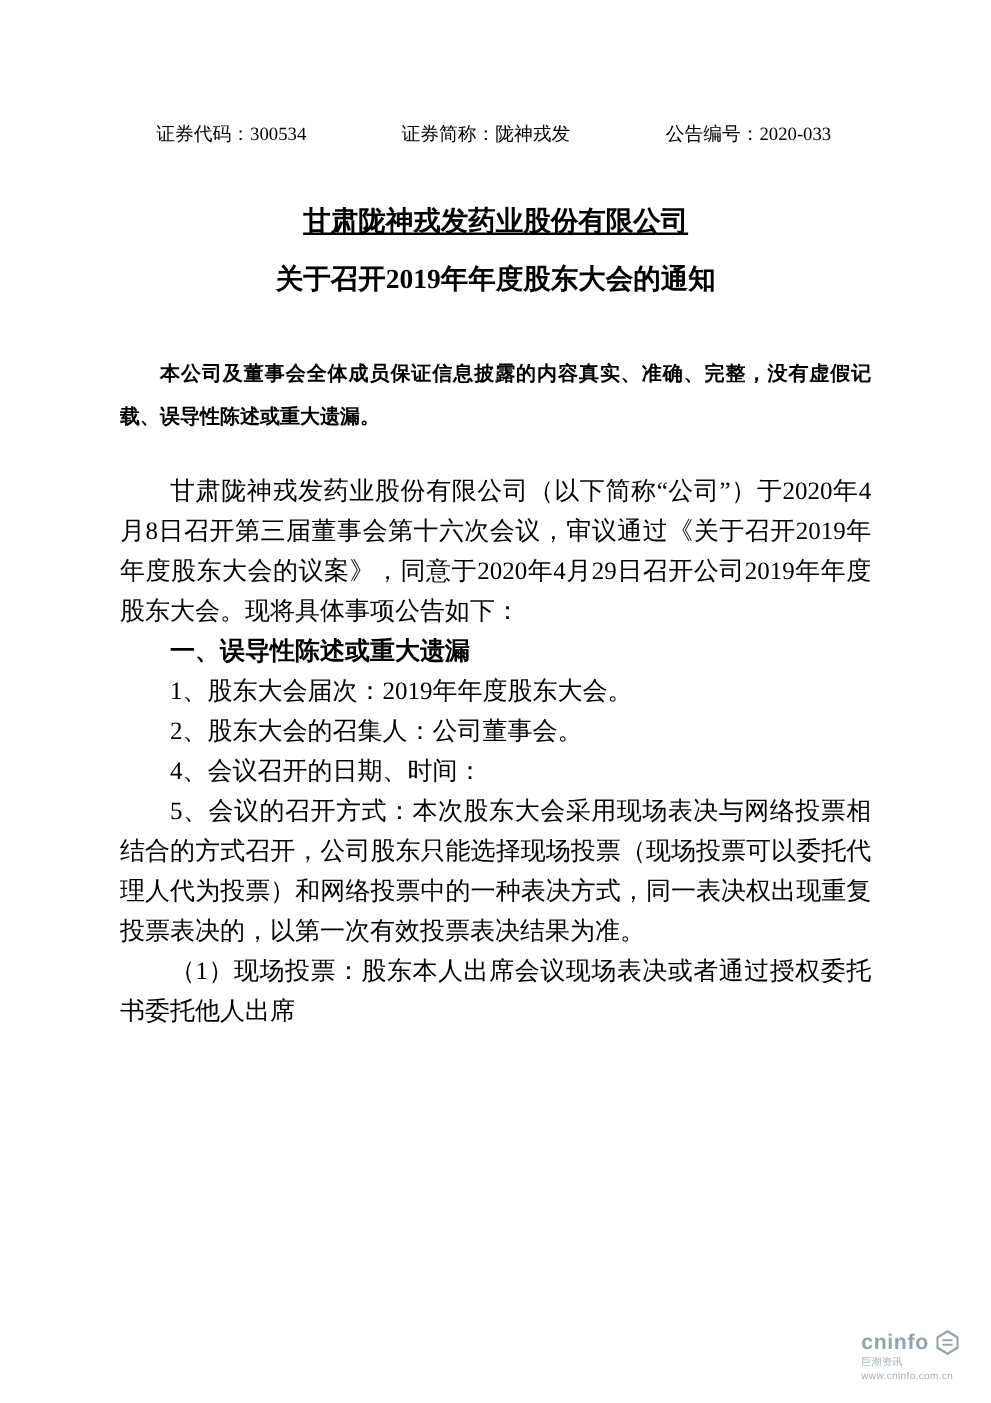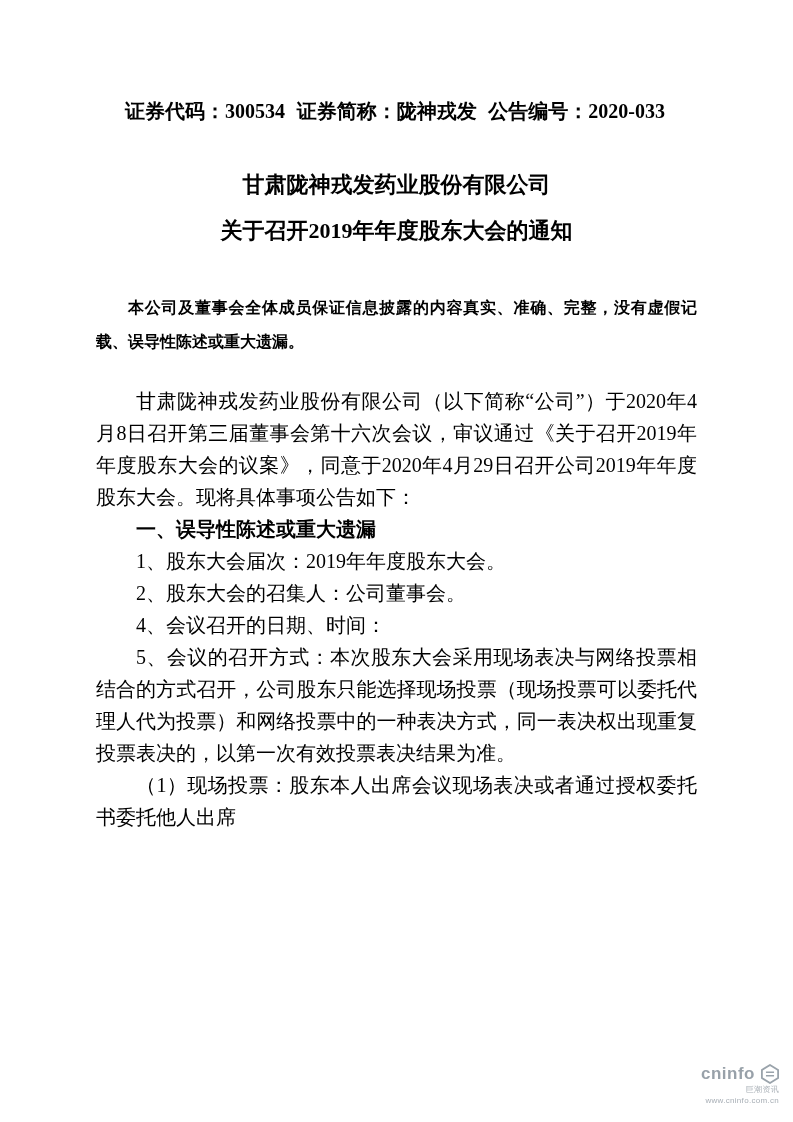--- a/index.html
+++ b/index.html
@@ -13,53 +13,52 @@
     color: #000000;
   }
   .page {
     padding: 98px 96px 0 96px;
     width: 100%;
   }
   .doc-header {
     display: flex;
     justify-content: space-between;
     align-items: baseline;
-    font-size: 20px;
+    font-size: 15px;
     padding: 0 32px 0 29px;
-    font-weight: bold;
   }
   .doc-title {
     text-align: center;
     font-weight: bold;
     font-size: 22px;
     line-height: 28px;
   }
-  .doc-title.first { margin-top: 46px; }
+  .doc-title.first { margin-top: 46px; text-decoration: underline; }
   .doc-title.second { margin-top: 18px; }
   .disclaimer {
     margin-top: 46px;
     font-weight: bold;
     font-size: 16px;
     line-height: 34px;
     text-indent: 2em;
     text-align: justify;
   }
   .body-block { margin-top: 26px; }
   .para {
     font-size: 20px;
     line-height: 32px;
     text-indent: 2em;
     text-align: justify;
   }
   .para.bold { font-weight: bold; }
   .cninfo-logo {
     position: absolute;
-    right: 14px;
+    right: 26px;
     bottom: 16px;
-    text-align: right;
+    text-align: left;
     color: #9aa3ab;
     line-height: 1.1;
   }
   .logo-top {
     display: flex;
     align-items: center;
     gap: 6px;
   }
   .logo-name {
     font-family: "Liberation Sans", sans-serif;

